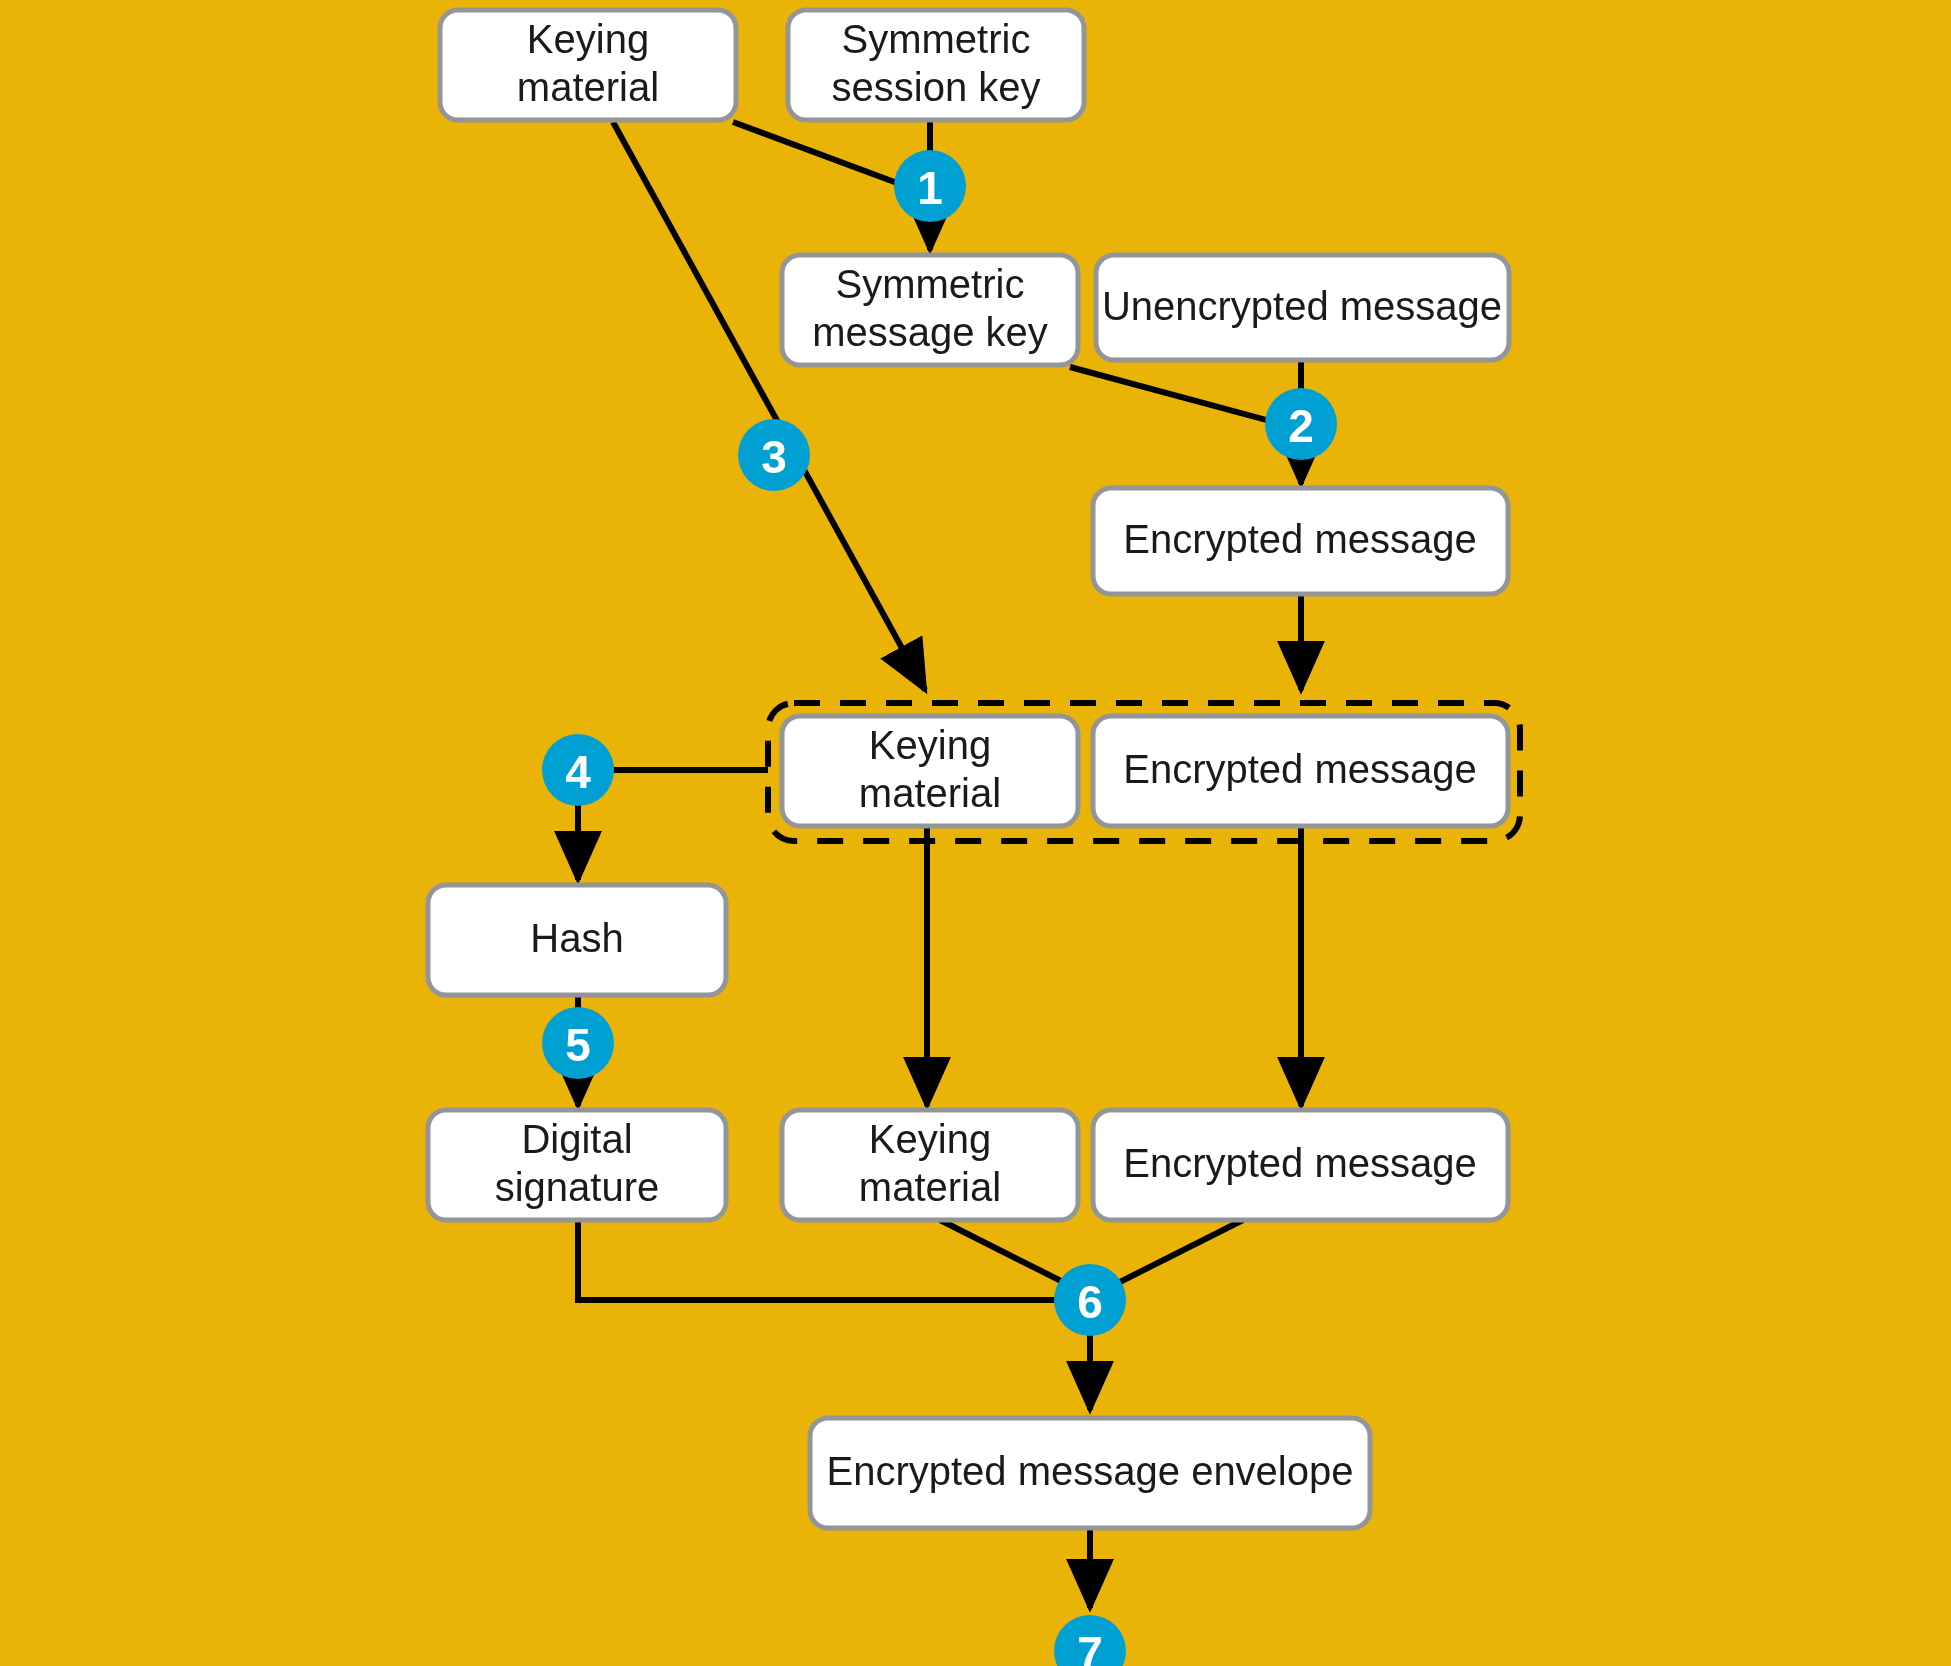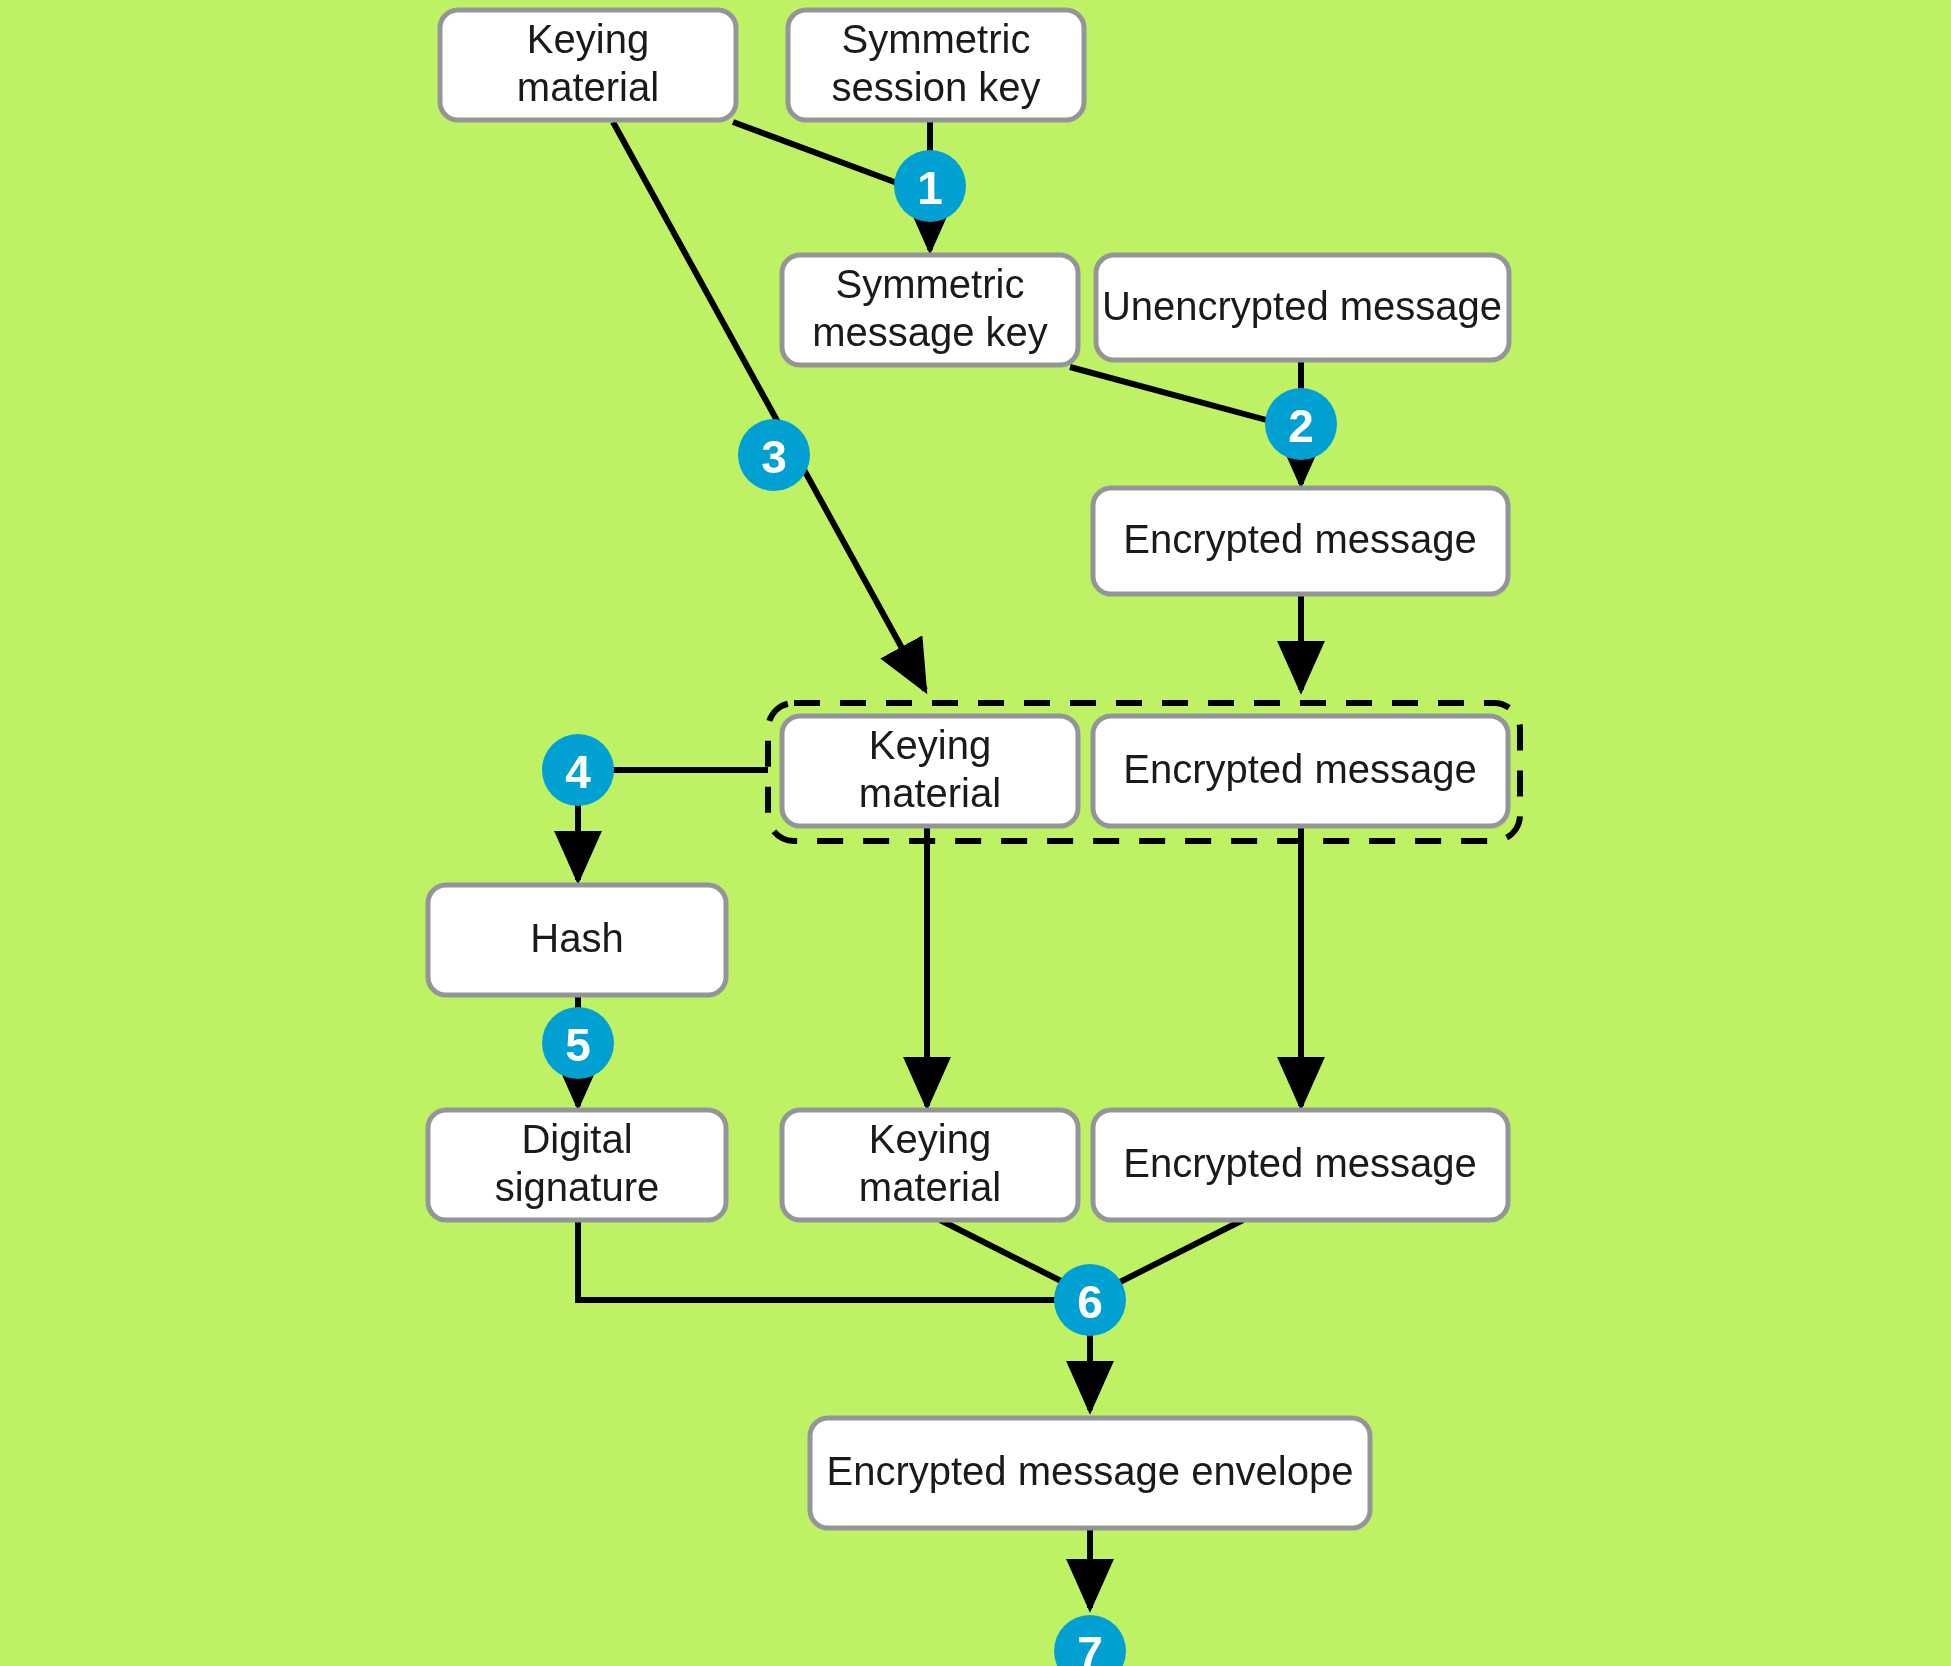--- a/index.html
+++ b/index.html
@@ -10,21 +10,21 @@
   body {
     width: 1951px;
     height: 1666px;
     font-family: "Liberation Sans", sans-serif;
     overflow: hidden;
   }
   #diagram-root {
     position: relative;
     width: 1951px;
     height: 1666px;
-    background: #bef264;
+    background: #eab308;
   }
   svg#flow {
     position: absolute;
     top: 0;
     left: 0;
     width: 1951px;
     height: 1666px;
     display: block;
   }
   .node-rect {

